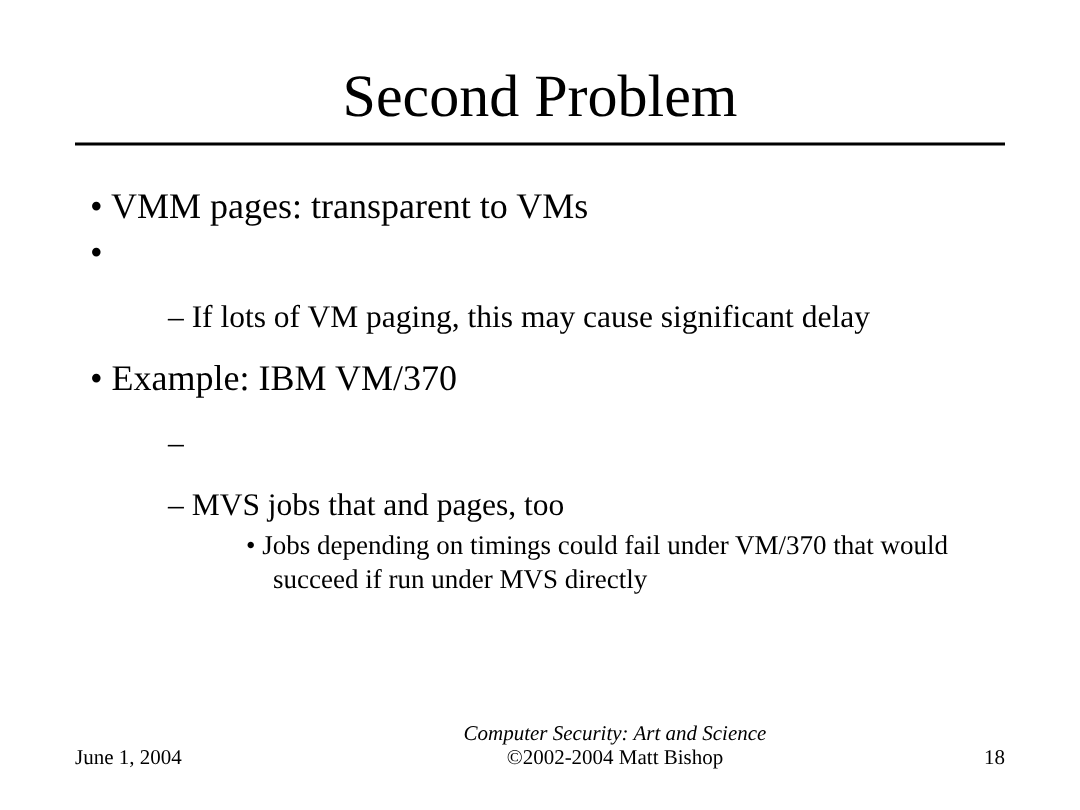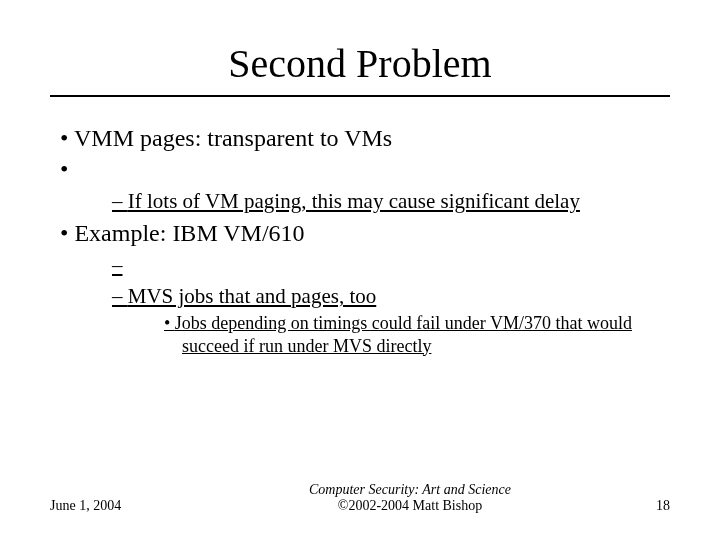--- a/index.html
+++ b/index.html
@@ -45,24 +45,23 @@
   ul.lvl1 > li::before {
     content: "•  ";
   }
   ul.lvl2 {
     list-style: none;
     margin: 4px 0 4px 0;
     padding: 0 0 0 28px;
     font-size: 21px;
   }
   ul.lvl2 > li {
-    margin: 6px 0;
+    margin: 16px 0;
     padding-left: 22px;
     text-indent: -22px;
-    text-decoration: underline;
   }
   ul.lvl2 > li::before {
     content: "–  ";
   }
   ul.lvl3 {
     list-style: none;
     margin: 3px 0 3px 0;
     padding: 0 0 0 30px;
     font-size: 18px;
   }
@@ -105,21 +104,21 @@
   <h1 class="title">Second Problem</h1>
   <hr class="rule">
 
   <ul class="lvl1">
     <li><span>VMM pages: transparent to VMs</span></li>
     <li>
       <ul class="lvl2">
         <li><span>If lots of VM paging, this may cause significant delay</span></li>
       </ul>
     </li>
-    <li><span>Example: IBM VM/610</span>
+    <li><span>Example: IBM VM/370</span>
       <ul class="lvl2">
         <li>
         </li>
         <li><span>MVS jobs that and pages, too</span>
           <ul class="lvl3">
             <li><span>Jobs depending on timings could fail under VM/370 that would succeed if run under MVS directly</span></li>
           </ul>
         </li>
       </ul>
     </li>

